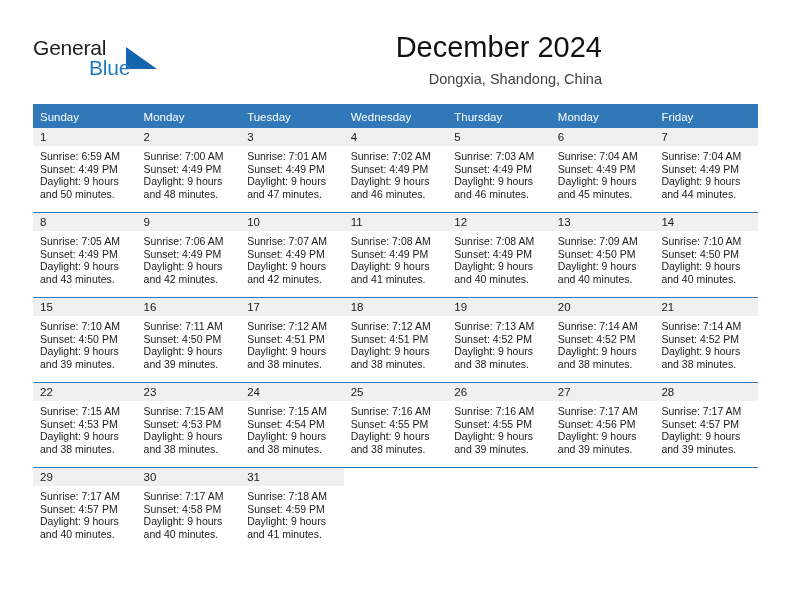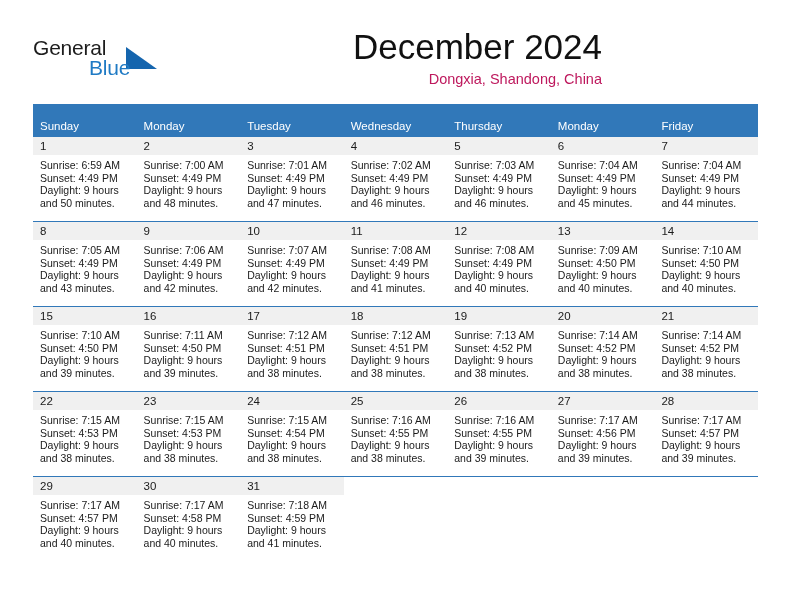--- a/index.html
+++ b/index.html
@@ -65,50 +65,50 @@
     border-top: 22px solid transparent;
   }
 
   .title-block {
     position: absolute;
     right: 35px;
     top: 30px;
     text-align: right;
   }
   .month-title {
-    font-size: 35px;
+    font-size: 29px;
     font-weight: normal;
     color: #111111;
     line-height: 34px;
     white-space: nowrap;
   }
   .location {
     font-size: 14.5px;
-    color: #be185d;
+    color: #404040;
     line-height: 20px;
     margin-top: 5px;
     white-space: nowrap;
   }
 
   
   .calendar {
     position: absolute;
     left: 33px;
     top: 104px;
     width: 725px;
     border-collapse: collapse;
     table-layout: fixed;
   }
   .calendar th {
     background: #3178b9;
     color: #ffffff;
     font-size: 11.5px;
     font-weight: normal;
     text-align: left;
-    padding: 16px 0 5px 7px;
+    padding: 7px 0 5px 7px;
     height: 11px;
     border: none;
   }
   .calendar td {
     vertical-align: top;
     padding: 0;
     border: none;
     width: 103.57px;
     height: 84px;
     background: #ffffff;

